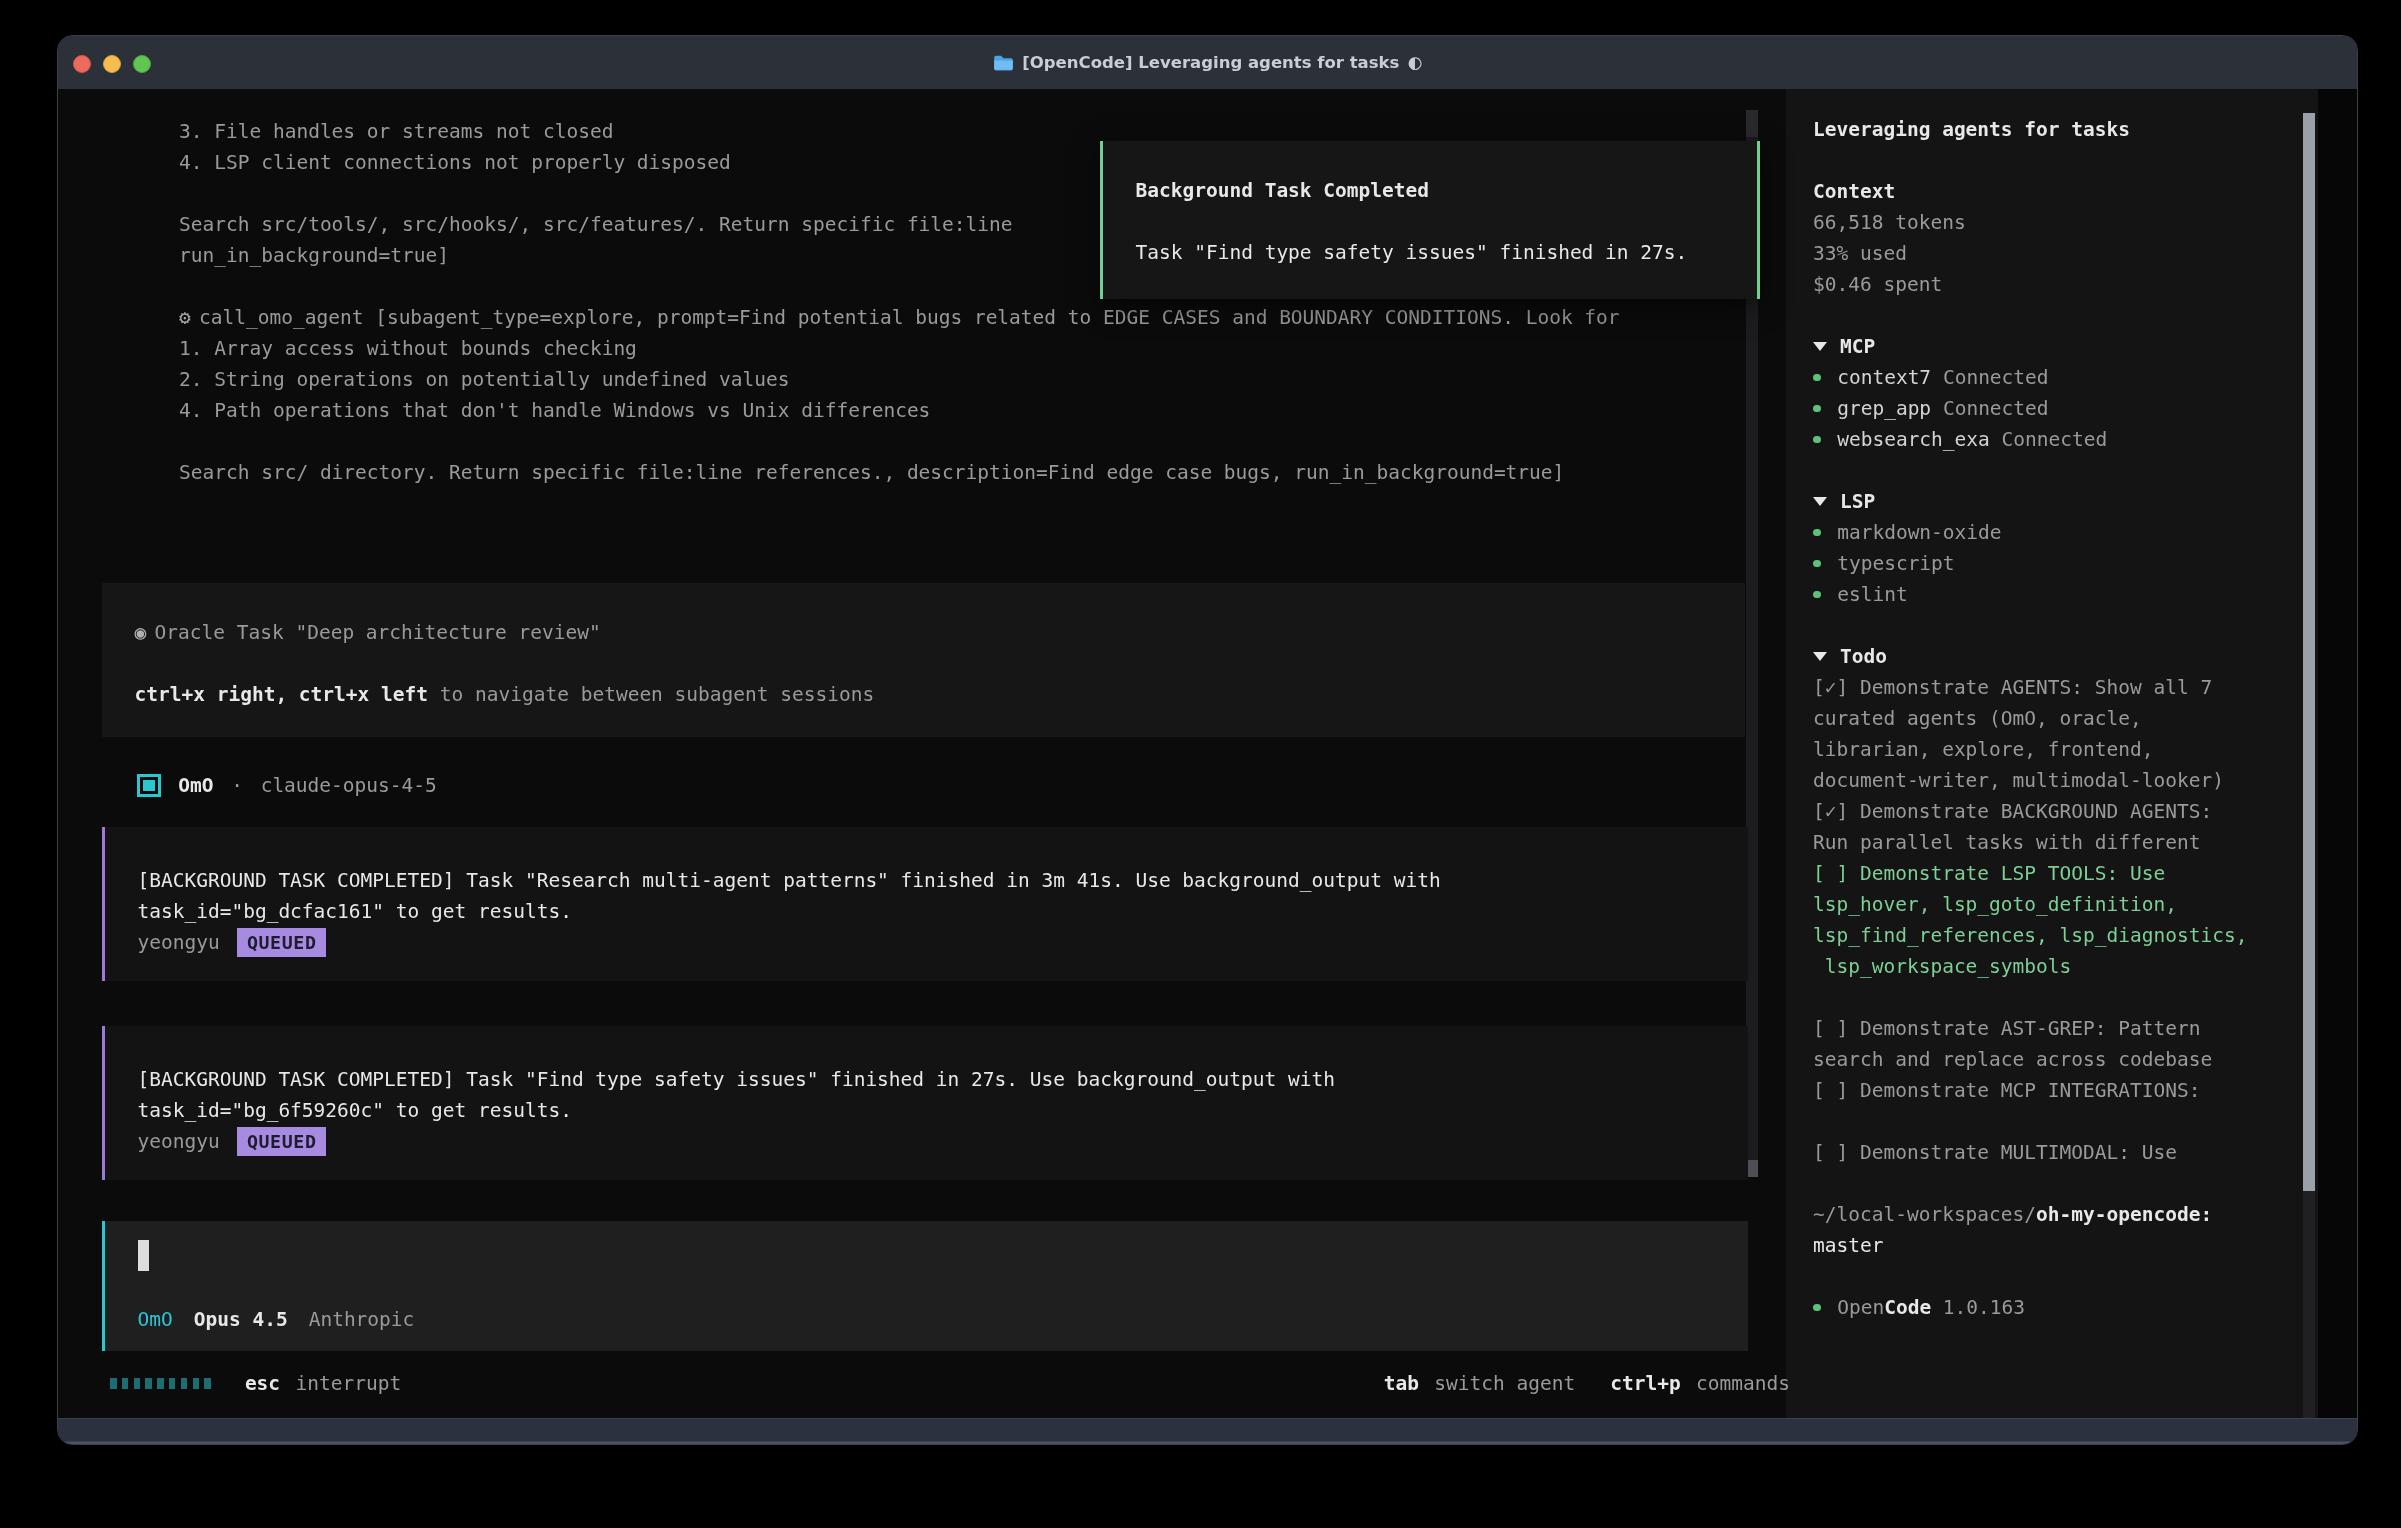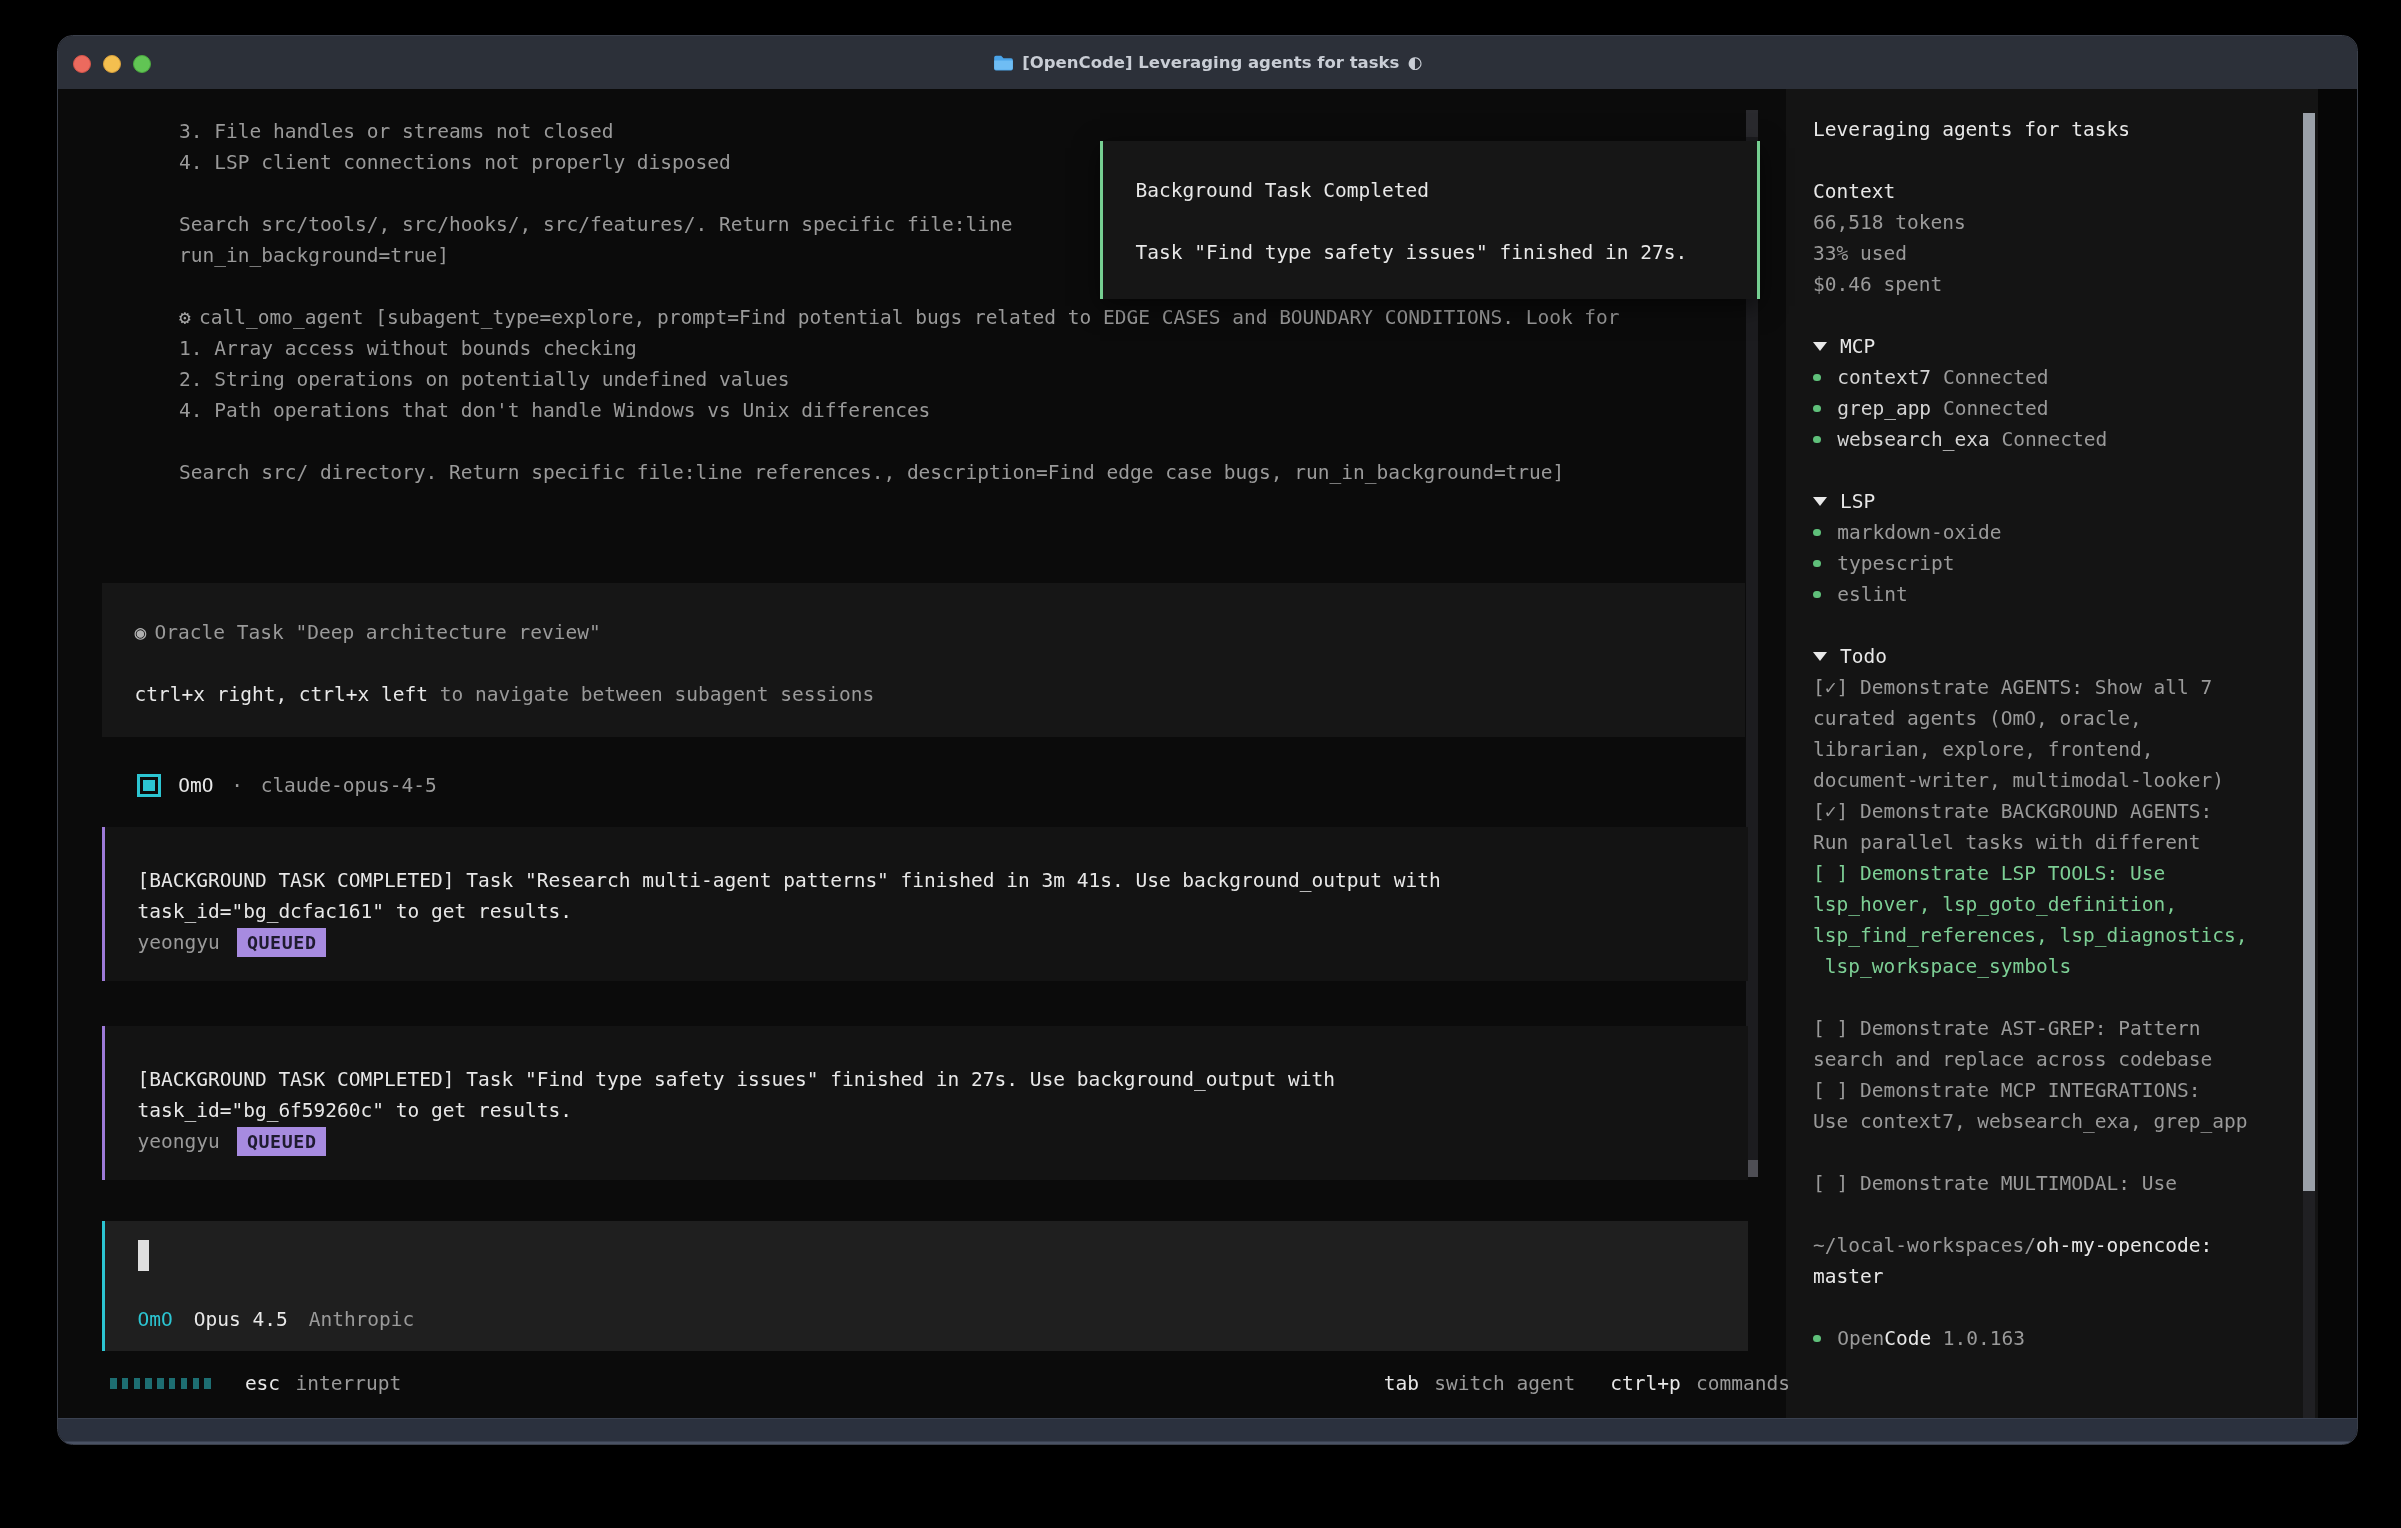--- a/index.html
+++ b/index.html
@@ -18,21 +18,21 @@
   .tl.green{background:#61c554;border:0.6px solid #4aa73f;}
   .title-wrap{display:flex;align-items:center;gap:8.3px;font-family:"DejaVu Sans","Liberation Sans",sans-serif;
               font-size:16.5px;font-weight:600;color:#c9cdd5;}
   
   .main-bg{position:absolute;left:0;top:53px;width:1728px;height:1330px;background:#0b0b0b;}
   .sidebar-bg{position:absolute;left:1728px;top:53px;width:532px;height:1330px;background:#141414;}
   .right-strip{position:absolute;left:2260px;top:53px;width:39px;height:1330px;background:#060606;}
   
   .tline{height:31px;line-height:31px;font-size:19.5px;white-space:pre;}
   .t-gray{color:#9a9a9a;} .t-white{color:#e8e8e8;} .t-green{color:#7dcf95;} .t-cyan{color:#2cc5d2;}
-  .bold{font-weight:normal;}
+  .bold{font-weight:bold;}
   .stream{position:absolute;left:74px;top:80px;margin-left:47px;}
   .gear{margin-right:8.3px;color:#a8a8a8;}
   
   .oracle-card{position:absolute;left:44px;top:547px;width:1643px;height:154px;background:#161616;}
   .oracle-l1{position:absolute;left:32.5px;top:34px;}
   .oracle-l2{position:absolute;left:32.5px;top:96px;}
   .fisheye{margin-right:8.3px;color:#b0b0b0;}
   .agent-header{position:absolute;left:79px;top:734px;height:31px;display:flex;align-items:center;gap:17.7px;}
   .omo-icon{width:23.6px;height:23.6px;border:3px solid #2cc5d2;display:flex;align-items:center;justify-content:center;box-sizing:border-box;}
   .omo-icon .fill{width:11.8px;height:11.8px;background:#2cc5d2;}
@@ -226,21 +226,20 @@
         <div class="sline t-gray">[✓] Demonstrate BACKGROUND AGENTS:</div>
         <div class="sline t-gray">Run parallel tasks with different</div>
         <div class="sline t-green">[ ] Demonstrate LSP TOOLS: Use</div>
         <div class="sline t-green">lsp_hover, lsp_goto_definition,</div>
         <div class="sline t-green">lsp_find_references, lsp_diagnostics,</div>
         <div class="sline t-green"> lsp_workspace_symbols</div>
         <div class="sline"></div>
         <div class="sline t-gray">[ ] Demonstrate AST-GREP: Pattern</div>
         <div class="sline t-gray">search and replace across codebase</div>
         <div class="sline t-gray">[ ] Demonstrate MCP INTEGRATIONS:</div>
-        <div class="sline t-gray">Use context7, websearch_exa, grep_app</div>
         <div class="sline"></div>
         <div class="sline t-gray">[ ] Demonstrate MULTIMODAL: Use</div>
         <div class="sline"></div>
 
         <div class="sline"><span class="t-gray">~/local-workspaces/</span><span class="t-white bold">oh-my-opencode:</span></div>
         <div class="sline t-white">master</div>
         <div class="sline"></div>
         <div class="sline"><span class="dot"></span><span class="t-gray">Open</span><span class="t-white bold">Code</span><span class="t-gray"> 1.0.163</span></div>
       </div>
     </div>

